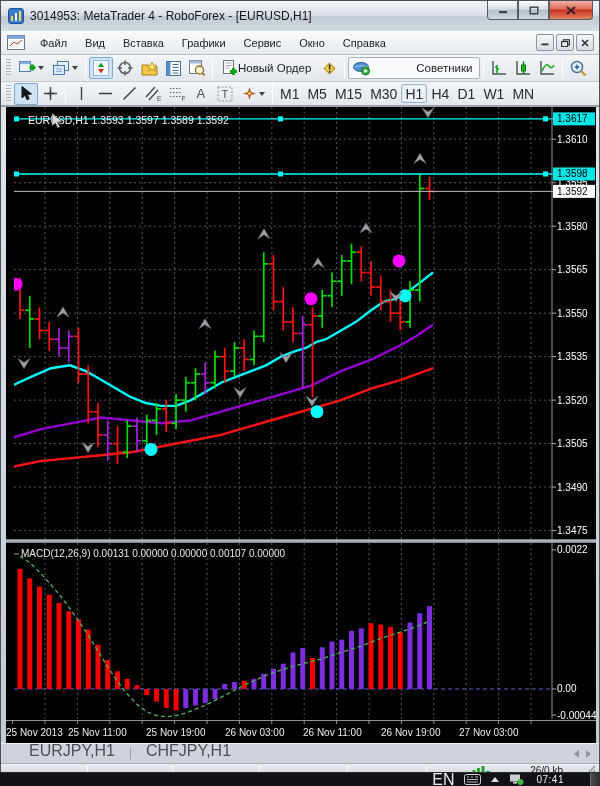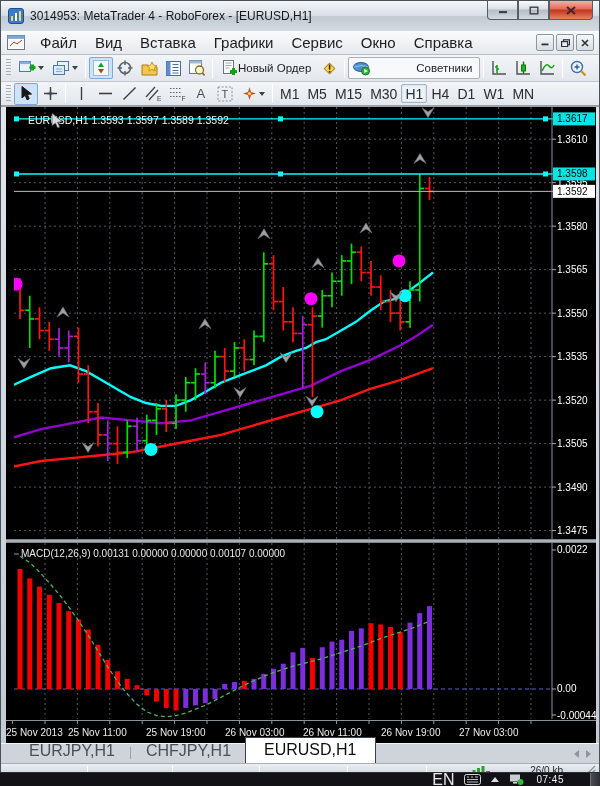--- a/index.html
+++ b/index.html
@@ -19,21 +19,21 @@
   .wb { width:31px; height:19px; border:1px solid #565d66; border-top:none;
     background:linear-gradient(#fbfcfd,#d8dee4 45%,#b4bcc5 50%,#d3d9e0);
     display:flex; align-items:center; justify-content:center; }
   .wb.first { border-radius:0 0 0 4px; }
   .wb.close { width:44px; border-radius:0 0 4px 0;
     background:linear-gradient(#f0b1a6,#e06a55 45%,#c3331e 50%,#e8825f); }
 
   .menubar { height:24px; display:flex; align-items:center; padding:0 4px;
     background:linear-gradient(#fafbfc,#e6eaee); border-bottom:1px solid #b9bfc7; position:relative; }
   .mdiicon { width:18px; height:15px; margin:0 6px 0 2px; }
-  .menuitem { font-size:15px; color:#1b1e22; padding:3px 9px; border-radius:2px; }
+  .menuitem { font-size:11px; color:#1b1e22; padding:3px 9px; border-radius:2px; }
   .mdibtns { position:absolute; right:5px; top:3px; display:flex; gap:2px; }
   .mb { width:18px; height:17px; border:1px solid #8f96a0; border-radius:2px;
     background:linear-gradient(#f6f8fa,#d7dde3); display:flex; align-items:center; justify-content:center; }
 
   .toolbar { display:flex; align-items:center; padding:0 2px;
     background:linear-gradient(#f3f5f8,#e3e7ec); border-bottom:1px solid #c2c8d0; }
   .toolbar.t1 { height:27px; }
   .toolbar.t2 { height:25px; border-bottom:2px solid #9aa1a9; }
   .grip { width:5px; height:18px; margin:0 3px;
     background:repeating-linear-gradient(#aab1b9 0 1px, transparent 1px 3px); }
@@ -662,21 +662,20 @@
             <text x="375" y="629" fill="#ECECEC" font-size="10">26 Nov 19:00</text>
             <text x="453" y="629" fill="#ECECEC" font-size="10">27 Nov 03:00</text>
           </g>
         </svg>
     </div>
 
     <div class="tabsrow">
       <span class="tab">EURJPY,H1</span>
       <i class="tabsep"></i>
       <span class="tab">CHFJPY,H1</span>
-      <span class="tab active">EURUSD,H1</span>
       <div class="tabarrows">
         <i class="tri-l"></i>
         <i class="tri-r"></i>
       </div>
     </div>
 
     <div class="statusbar">
       <i class="groove" style="left:86px"></i>
         <i class="groove" style="left:171px"></i>
       <i class="groove" style="left:258px"></i>
@@ -701,16 +700,16 @@
     <svg width="17" height="11" viewBox="0 0 17 11" style="margin-right:10px">
       <rect x="0.5" y="0.5" width="16" height="10" rx="2" fill="none" stroke="#d6d6d8"></rect>
       <path d="M3 3 h2 M7 3 h2 M11 3 h3 M3 5.5 h11 M3 8 h11" stroke="#b9b9bc"></path>
     </svg>
     <i class="chev"></i>
     <svg width="15" height="11" viewBox="0 0 15 11" style="margin-right:12px">
       <rect x="1" y="0.5" width="10" height="7" fill="#c9cdd2"></rect>
         <rect x="4" y="8" width="4" height="1.6" fill="#c9cdd2"></rect>
       <circle cx="11.5" cy="8" r="3" fill="#35b83a"></circle>
     </svg>
-    <span class="clock">07:45</span>
+    <span class="clock">07:41</span>
     <div class="showdesk"></div>
   </div>
 </div>
 
 </body></html>

